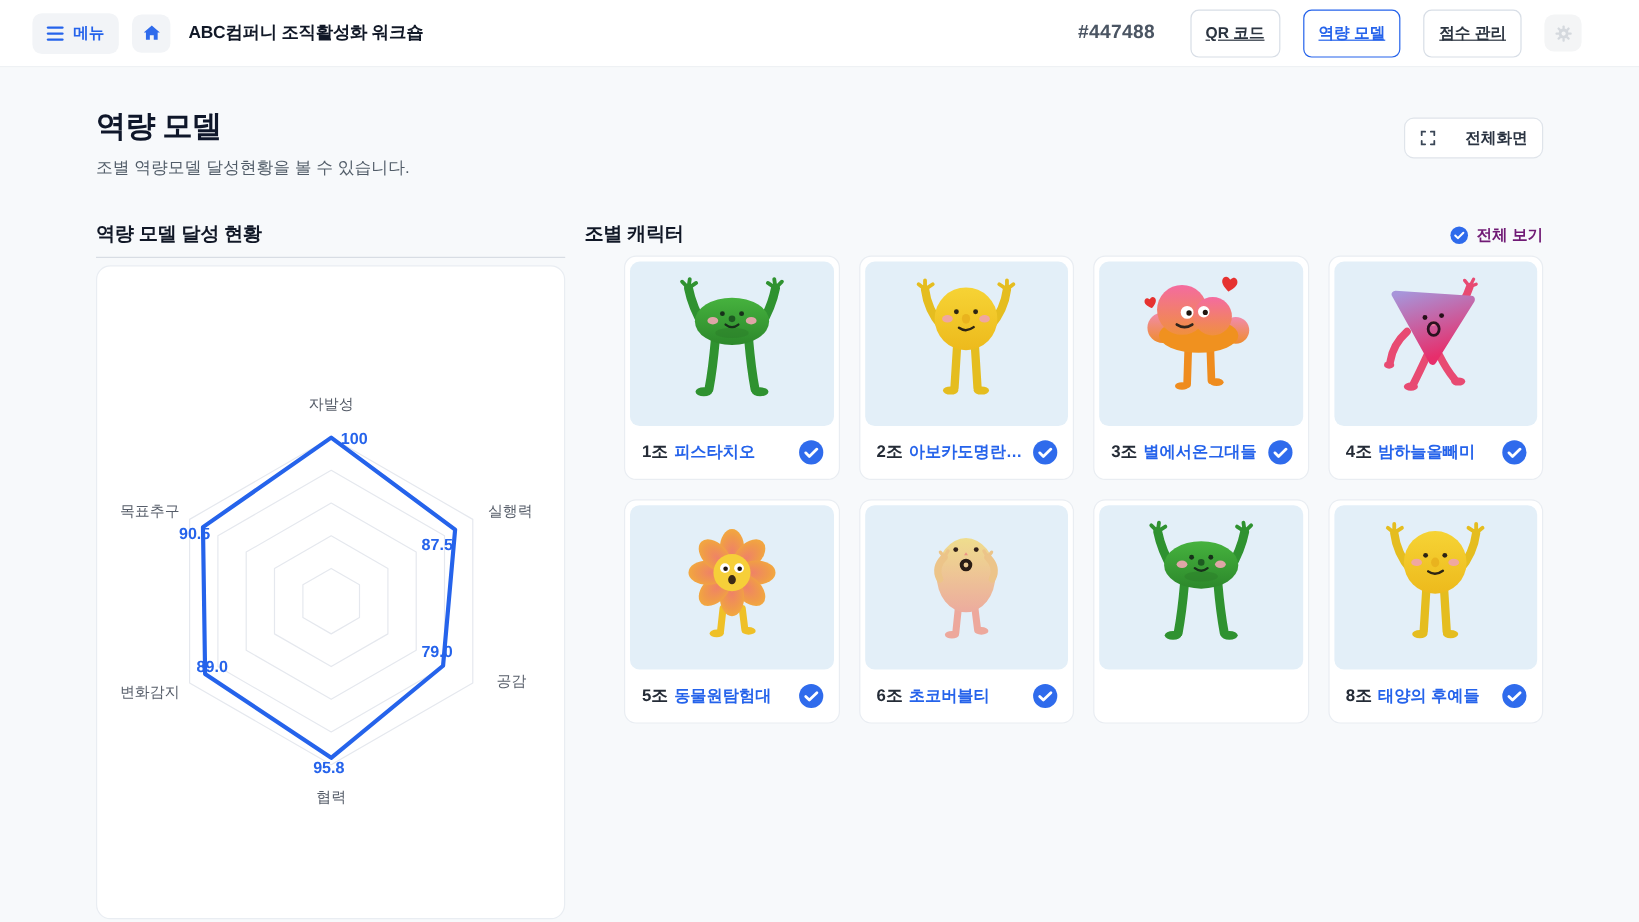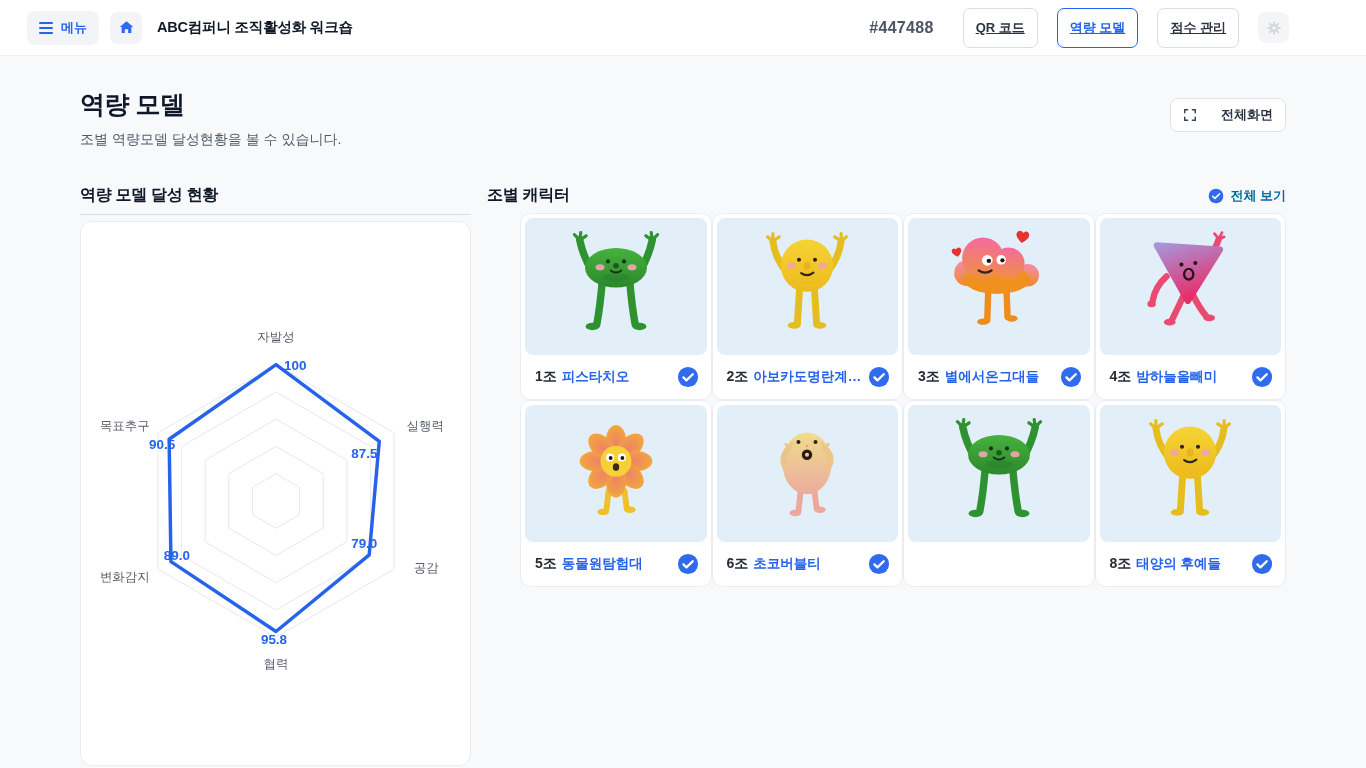--- a/index.html
+++ b/index.html
@@ -4,21 +4,21 @@
 <style>
   * { margin:0; padding:0; box-sizing:border-box; }
   html,body { width:1366px; height:768px; overflow:hidden; }
   body {
     font-family:"Liberation Sans","DejaVu Sans",sans-serif;
     background:#f7f9fb; color:#1f2630;
   }
   
   .topbar {
     height:56px; background:#ffffff; border-bottom:1px solid #eef1f4;
-    display:flex; align-items:center; padding-left:27px; padding-right:77px;
+    display:flex; align-items:center; padding-left:27px; padding-right:48px;
   }
   .tb-left { display:flex; align-items:center; gap:11px; }
   .menu-btn {
     display:flex; align-items:center; gap:8px; background:#f2f4f7;
     border:none; border-radius:8px; padding:8px 12px; cursor:pointer;
   }
   .menu-btn .label { font-size:13px; font-weight:700; color:#2563eb; }
   .burger { display:flex; flex-direction:column; gap:3px; }
   .burger span { display:block; width:14px; height:2px; border-radius:2px; background:#2563eb; }
   .home-btn {
@@ -53,32 +53,32 @@
   .columns { display:flex; gap:16px; margin-top:36px; align-items:flex-start; }
   .left-col { width:391px; flex:none; }
   .right-col { flex:1; }
   .col-head {
     display:flex; align-items:center; justify-content:space-between;
     height:21px;
   }
   .col-head .col-title { font-size:16px; font-weight:700; color:#111827; letter-spacing:-0.3px; }
   .left-col .head-wrap { border-bottom:1px solid #d8dde4; padding-bottom:8px; }
   .view-all { display:flex; align-items:center; gap:6px; cursor:pointer; }
-  .view-all .va-label { font-size:13px; font-weight:700; color:#0369a1;text-align:center; }
+  .view-all .va-label { font-size:13px; font-weight:700; color:#701a75;text-align:center; }
   
   .chart-card {
     margin-top:6px; background:#fff; border:1px solid #e9edf2; border-radius:12px;
     height:545px; overflow:hidden;
   }
   .chart-card svg { display:block; width:100%; height:100%; }
   .axis-label { font-family:"Liberation Sans","DejaVu Sans",sans-serif; font-size:12.5px; fill:#565d69; }
   .value-label { font-family:"Liberation Sans","DejaVu Sans",sans-serif; font-size:13.5px; font-weight:700; }
   
   .team-grid {
-    margin-top:7px; display:grid; grid-template-columns:repeat(4,1fr); padding-left:33px;
+    margin-top:7px; display:grid; grid-template-columns:repeat(4,1fr); gap:16px;padding-left:33px;
   }
   .team-card {
     background:#fff; border:1px solid #e9edf2; border-radius:10px; overflow:hidden;
     padding:4px 4px 0 4px; cursor:pointer;
   }
   .team-img {
     height:137px; background:#e3eff8; border-radius:8px;
     display:flex; align-items:center; justify-content:center; overflow:hidden;
   }
   .team-img svg { width:128px; height:128px; }

